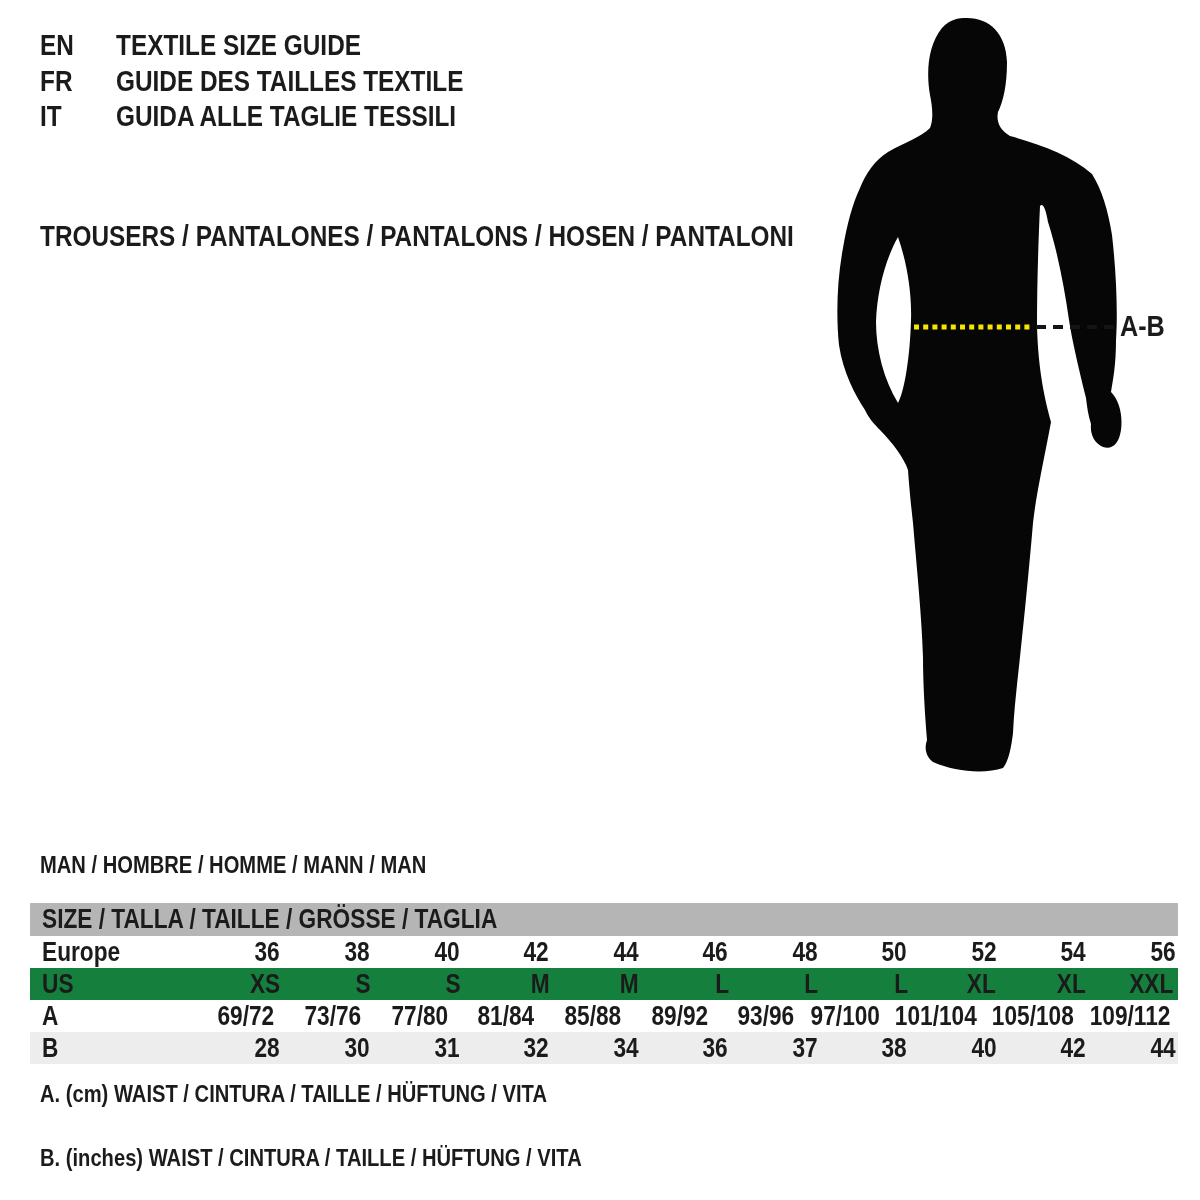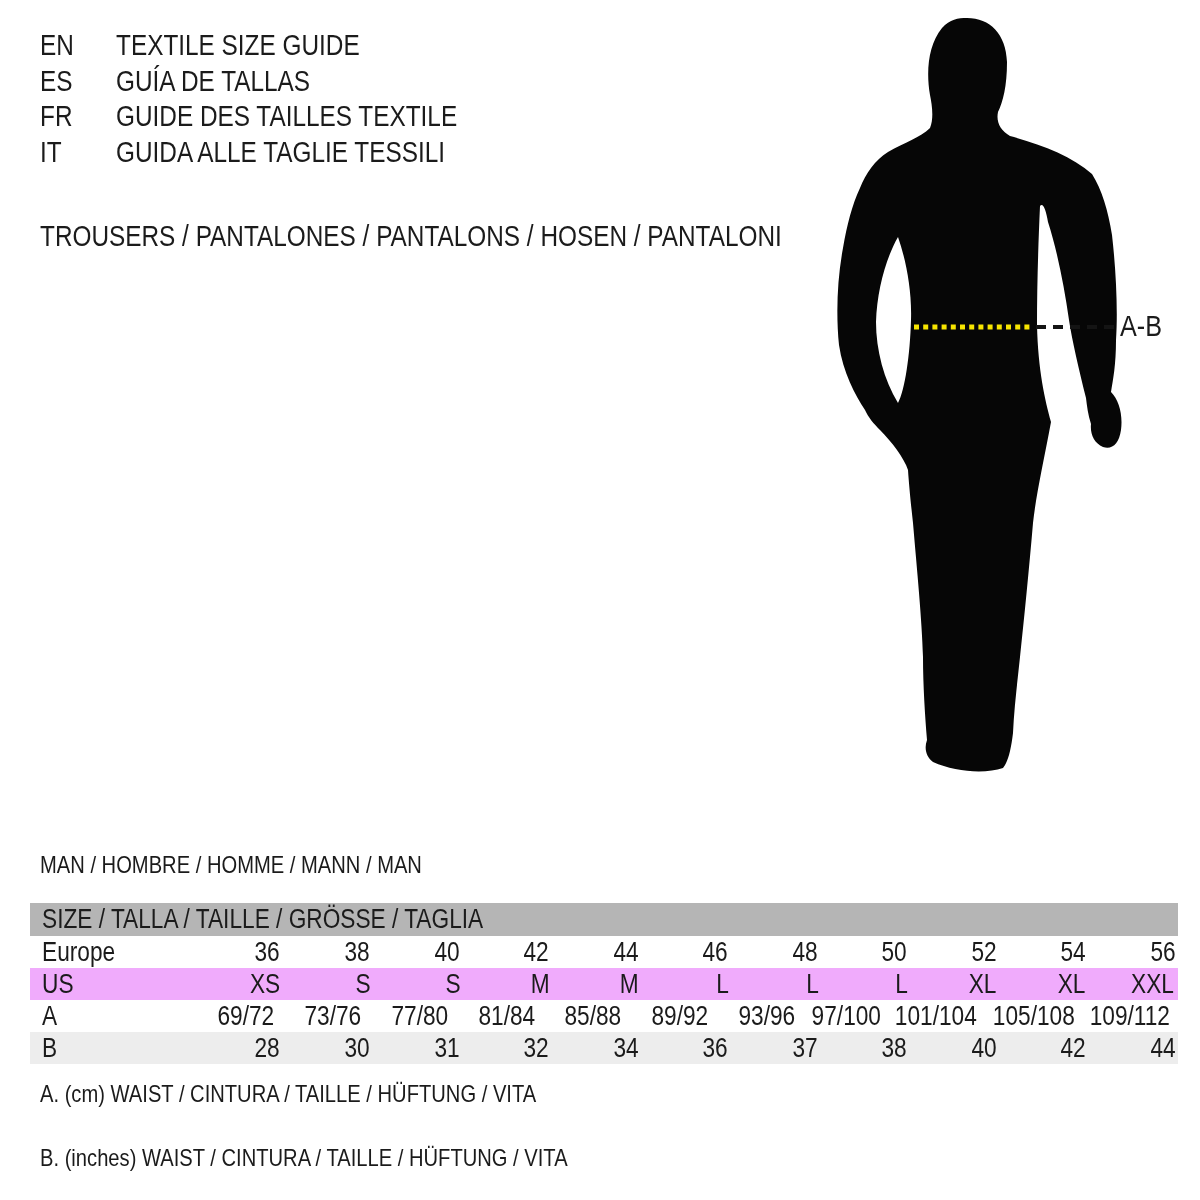--- a/index.html
+++ b/index.html
@@ -3,21 +3,21 @@
 <meta charset="utf-8">
 <style>
   html, body { margin: 0; padding: 0; background: #ffffff; }
   #canvas {
     position: relative;
     width: 1200px;
     height: 1200px;
     background: #ffffff;
     overflow: hidden;
     font-family: "Liberation Sans", "DejaVu Sans", sans-serif;
-    font-weight: 400;
+    font-weight: 700;
     color: #1b1b1b;
   }
   .cond {
     display: inline-block;
     transform: scaleX(0.84);
     transform-origin: 0 50%;
     white-space: nowrap;
   }
   .cond-c {
     display: inline-block;
@@ -48,24 +48,20 @@
 </style>
 </head>
 <body>
 
 <div id="canvas">
 
   <div id="lang-list">
     <div class="lang-row">
       <span class="lang-code"><span class="cond">EN</span></span>
       <span class="cond">TEXTILE SIZE GUIDE</span>
-    </div>
-    <div class="lang-row">
-      <span class="lang-code"><span class="cond">ES</span></span>
-      <span class="cond">GUÍA DE TALLAS</span>
     </div>
     <div class="lang-row">
       <span class="lang-code"><span class="cond">FR</span></span>
       <span class="cond">GUIDE DES TAILLES TEXTILE</span>
     </div>
     <div class="lang-row">
       <span class="lang-code"><span class="cond">IT</span></span>
       <span class="cond">GUIDA ALLE TAGLIE TESSILI</span>
     </div>
   </div>
@@ -141,21 +137,21 @@
       <span class="val"><span class="cond-c">42</span></span>
       <span class="val"><span class="cond-c">44</span></span>
       <span class="val"><span class="cond-c">46</span></span>
       <span class="val"><span class="cond-c">48</span></span>
       <span class="val"><span class="cond-c">50</span></span>
       <span class="val"><span class="cond-c">52</span></span>
       <span class="val"><span class="cond-c">54</span></span>
       <span class="val"><span class="cond-c">56</span></span>
     </div>
 
-    <div class="t-row" style="background:#f0abfc;">
+    <div class="t-row" style="background:#15803d;">
       <span class="lbl"><span class="cond">US</span></span>
       <span class="val"><span class="cond-c">XS</span></span>
       <span class="val"><span class="cond-c">S</span></span>
       <span class="val"><span class="cond-c">S</span></span>
       <span class="val"><span class="cond-c">M</span></span>
       <span class="val"><span class="cond-c">M</span></span>
       <span class="val"><span class="cond-c">L</span></span>
       <span class="val"><span class="cond-c">L</span></span>
       <span class="val"><span class="cond-c">L</span></span>
       <span class="val"><span class="cond-c">XL</span></span>

